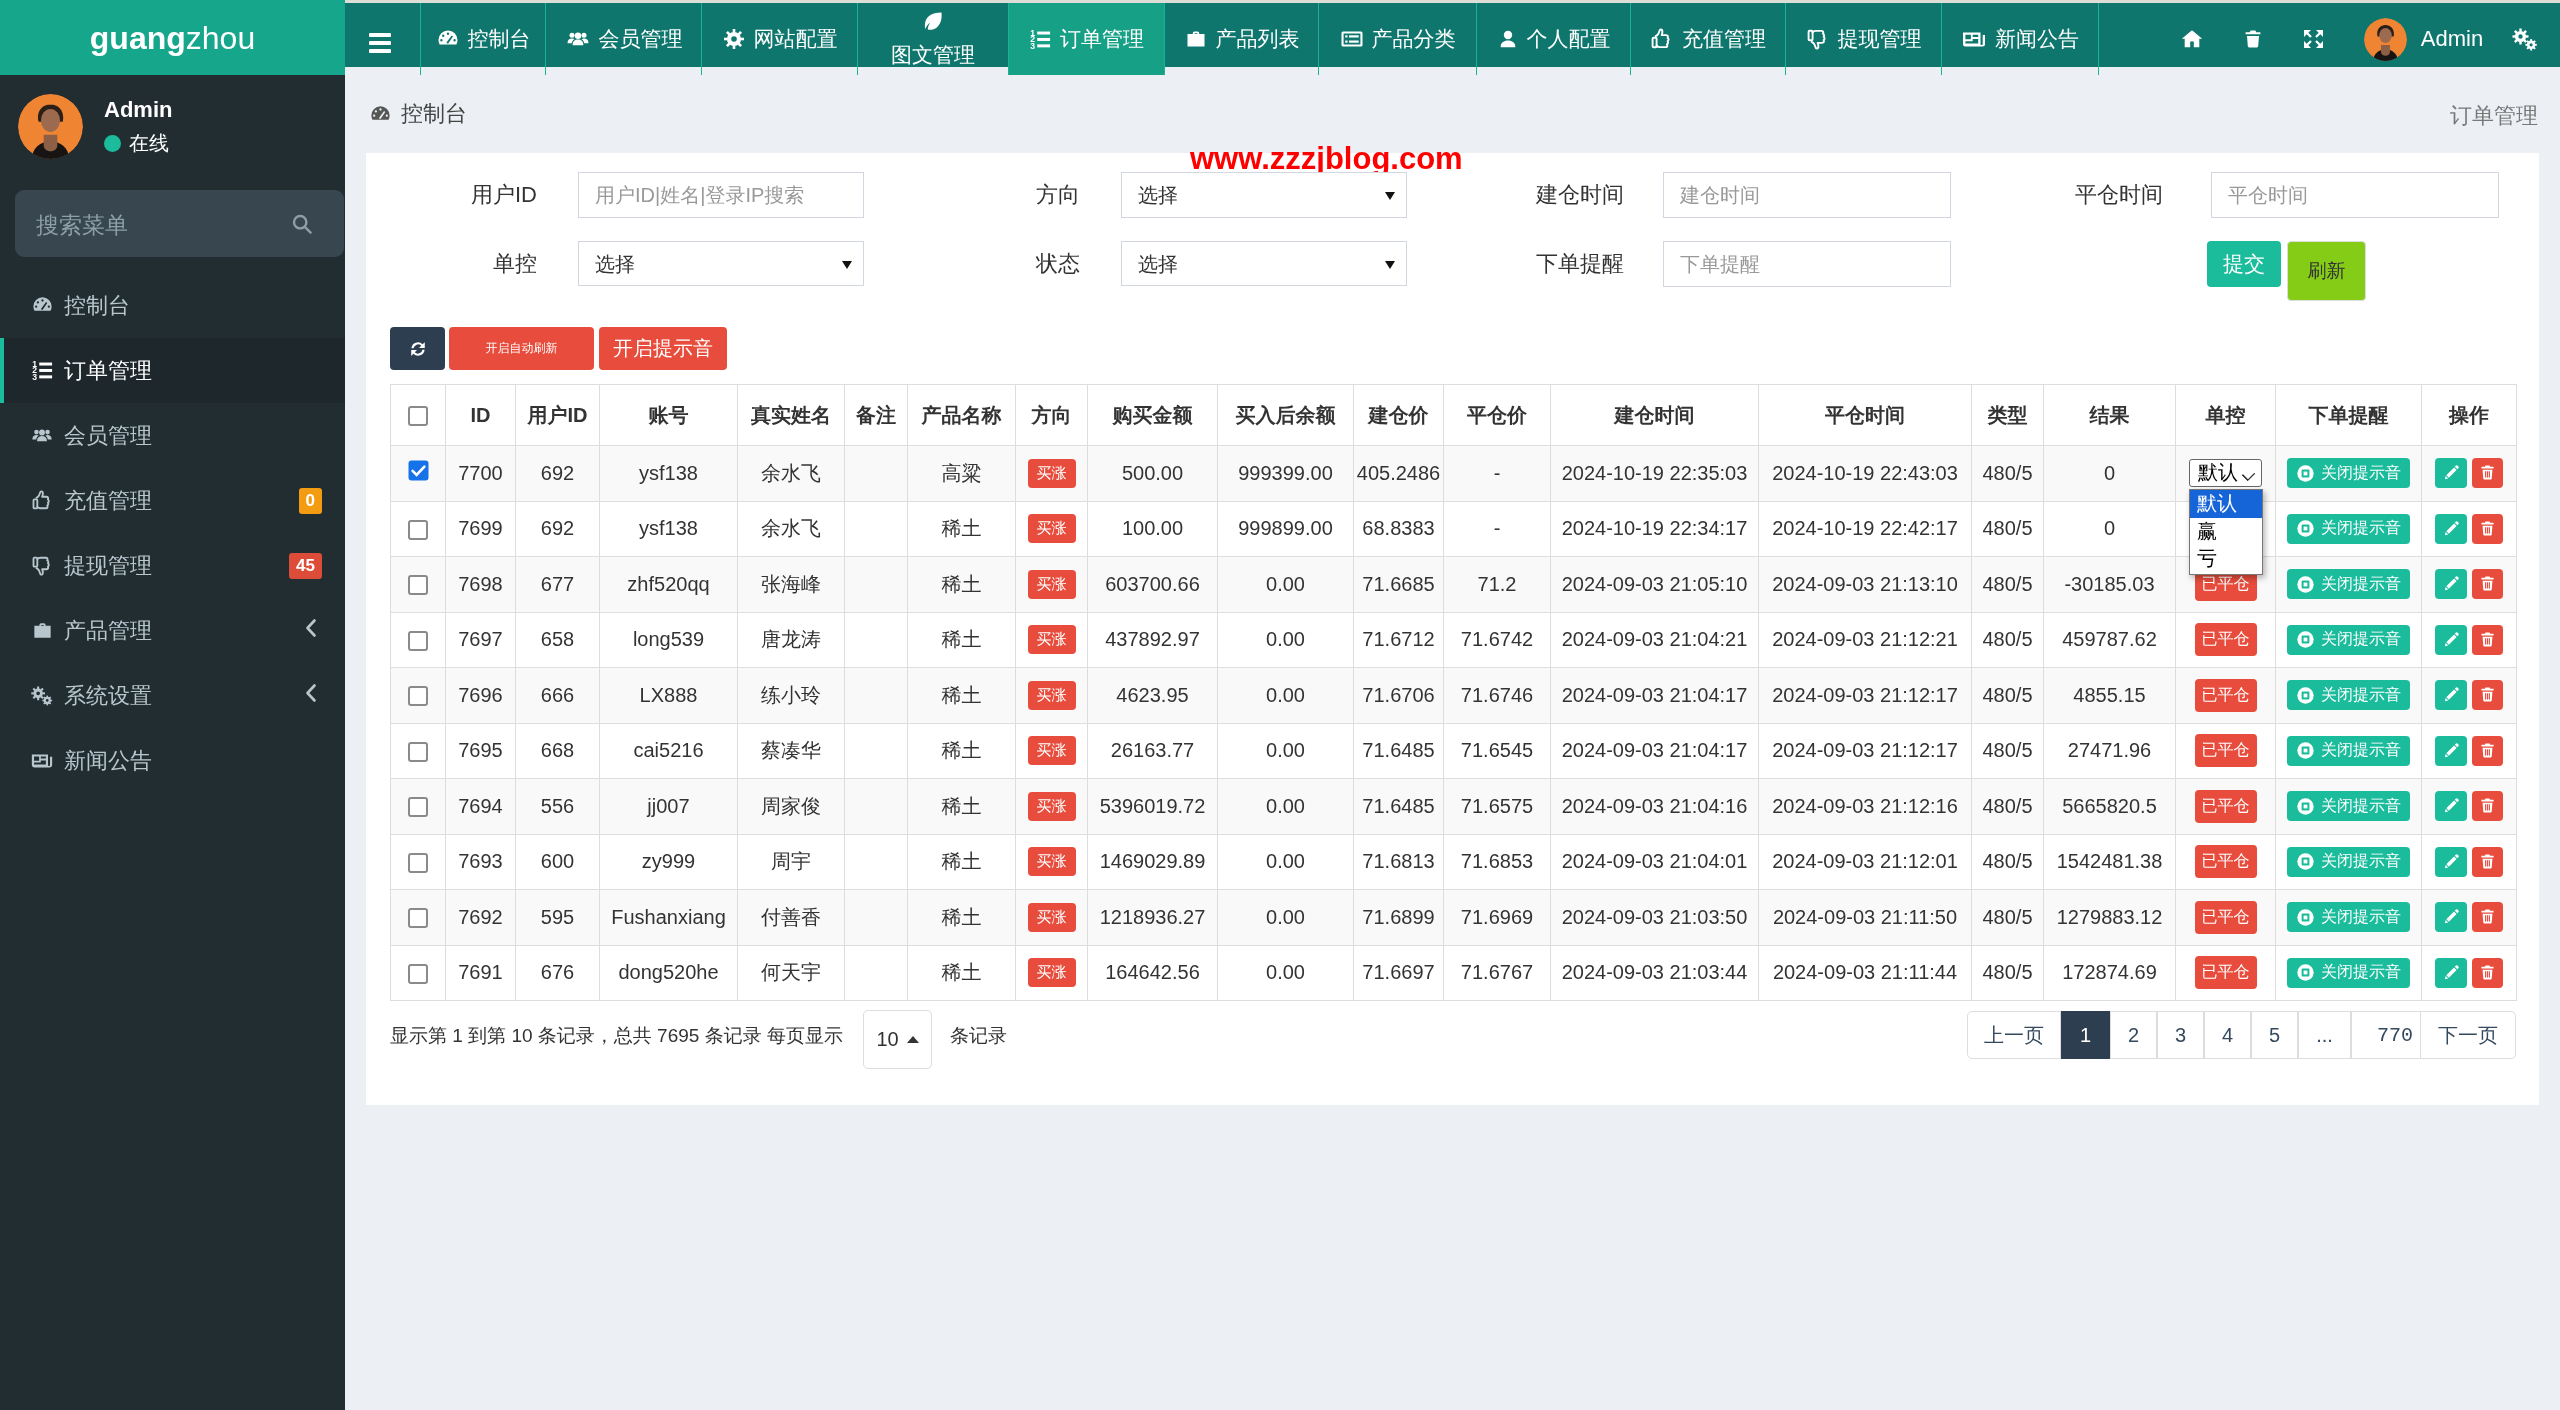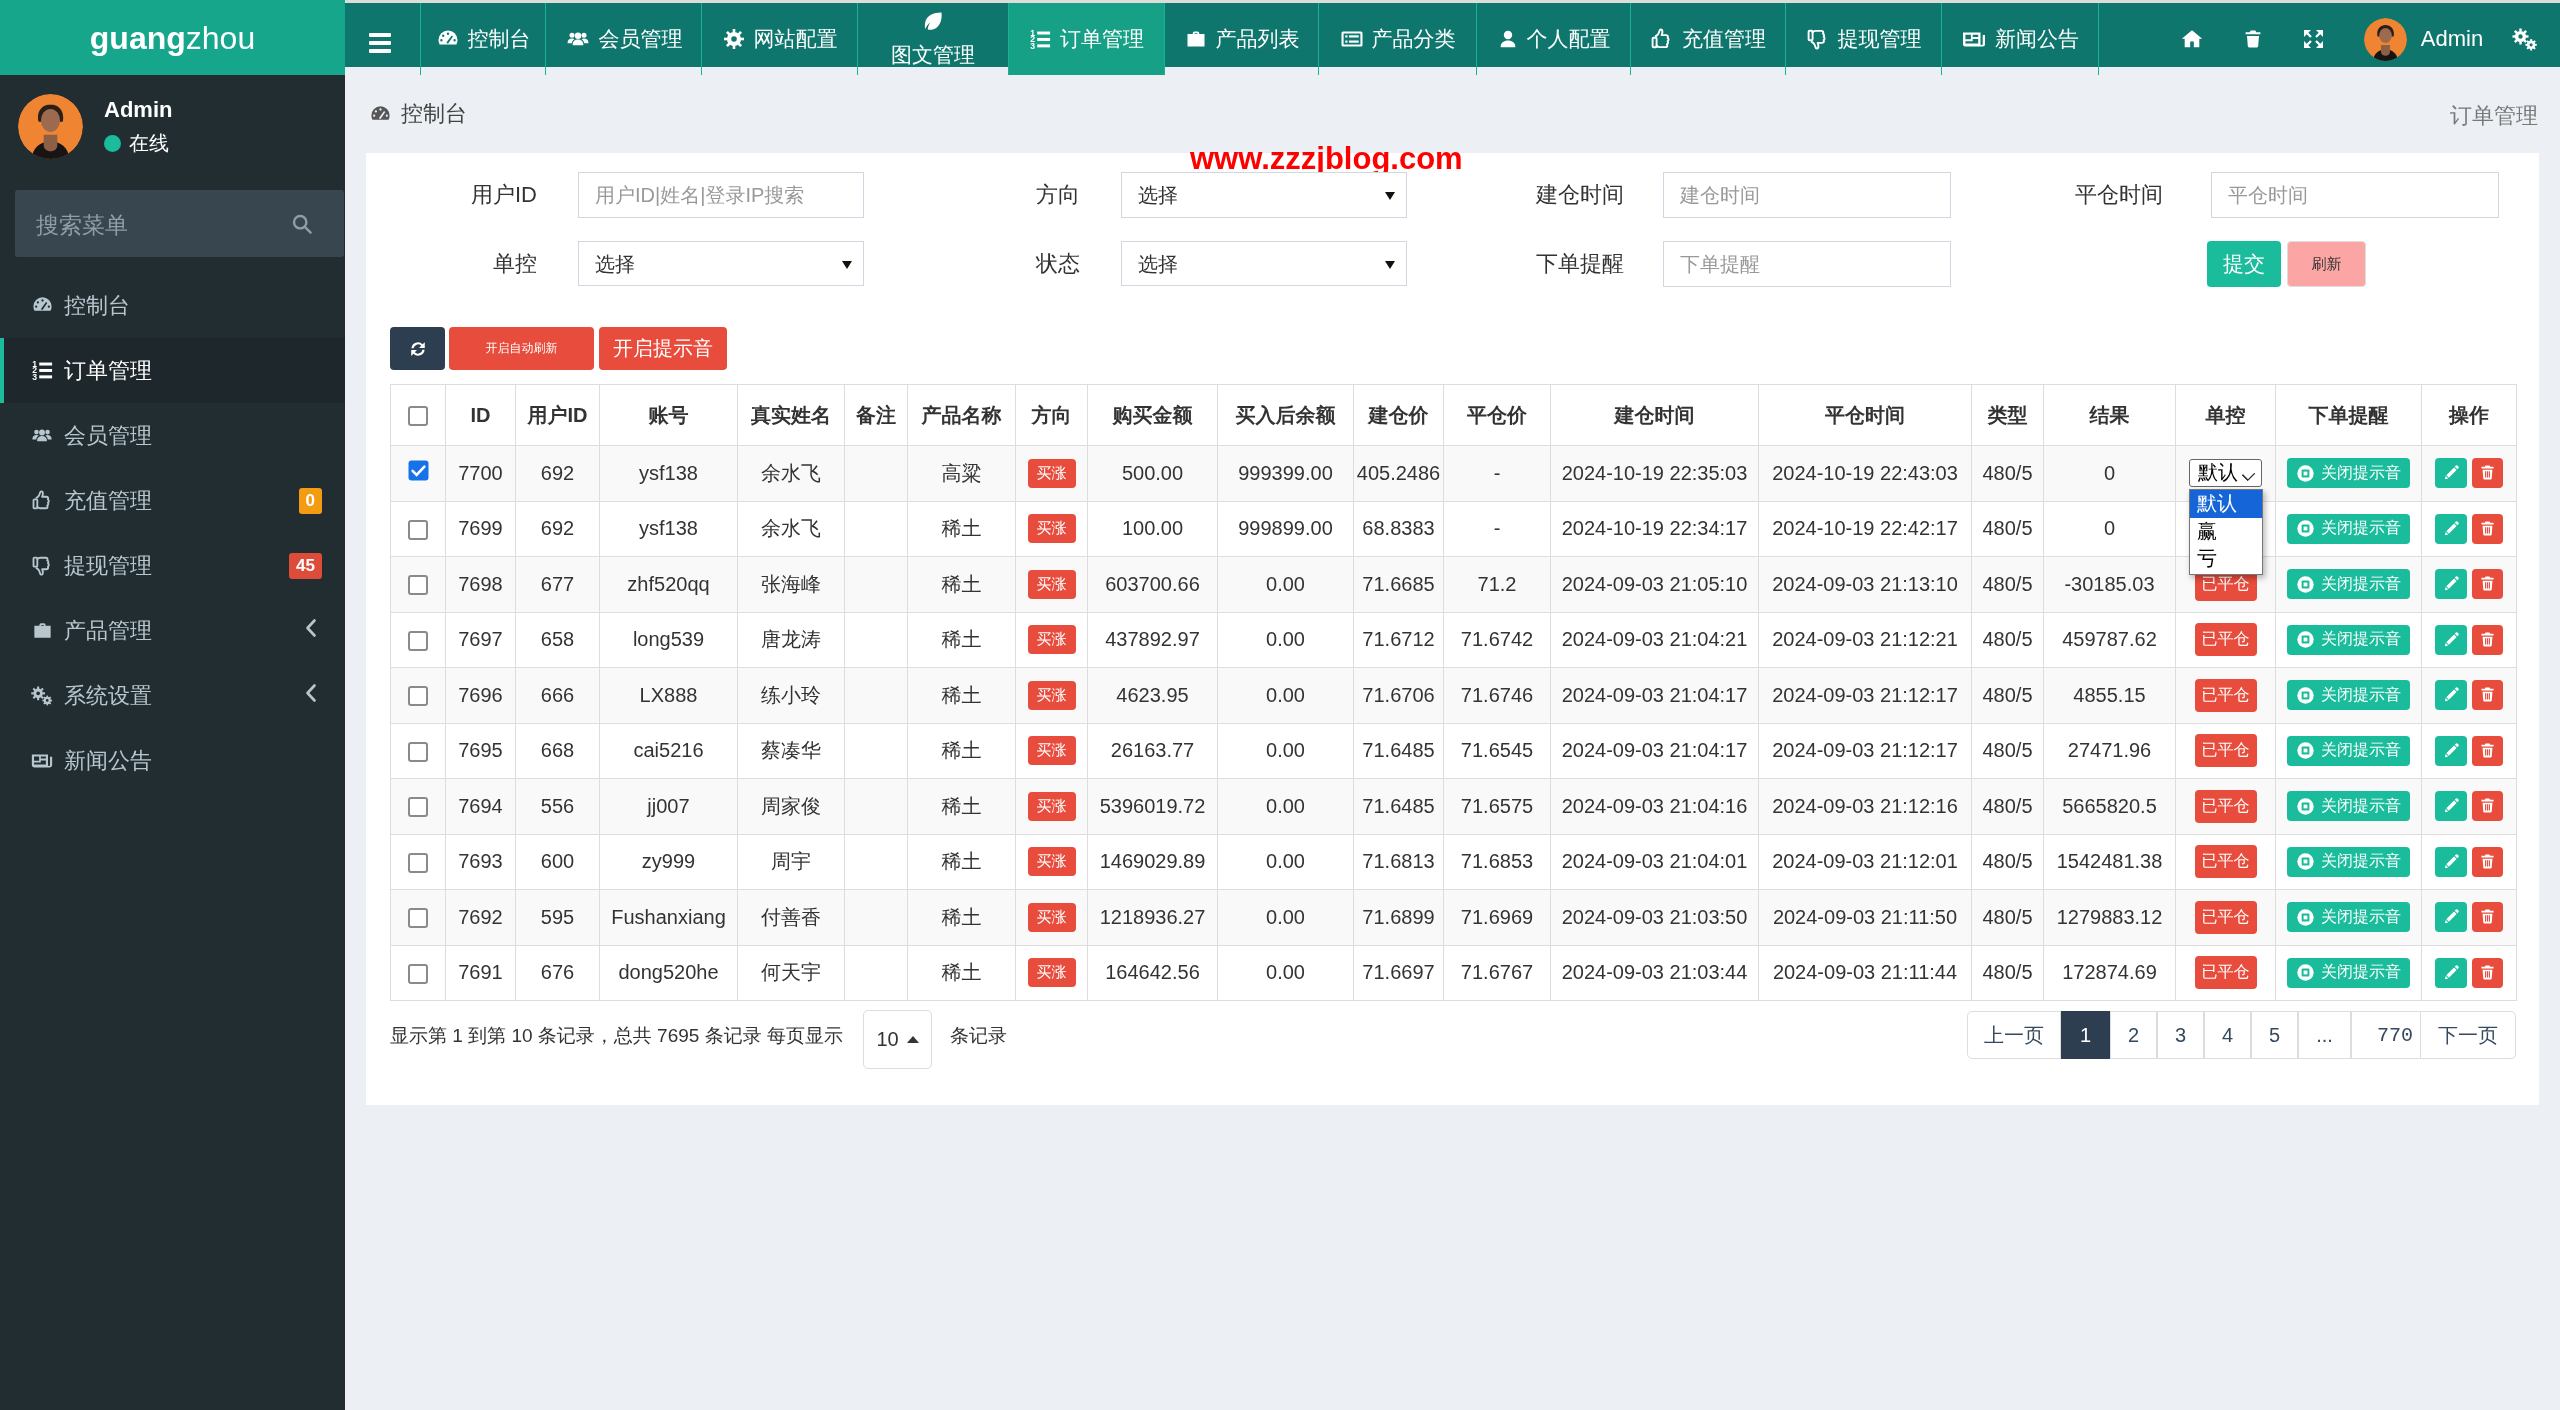--- a/index.html
+++ b/index.html
@@ -20,21 +20,21 @@
 .navitem.active { background:#16a085; }
 .navitem svg { display:block; }
 .nav-right-ic { position:absolute; top:3px; height:72px; display:flex; align-items:center; justify-content:center; }
 
 
 #sidebar { position:absolute; left:0; top:75px; width:345px; height:1335px; background:#222d32; }
 #avatar { position:absolute; left:18px; top:19px; width:65px; height:65px; border-radius:50%; overflow:hidden; }
 .uname { position:absolute; left:104px; top:22px; color:#fff; font-weight:bold; font-size:22px; }
 .ustat { position:absolute; left:104px; top:55px; color:#fff; font-size:20px; }
 .dot { display:inline-block; width:17px; height:17px; border-radius:50%; background:#1abc9c; margin-right:8px; vertical-align:-2px;}
-#sidesearch { position:absolute; left:15px; top:115px; width:329px; height:67px; background:#38474f; border-radius:3px; }
+#sidesearch { position:absolute; left:15px; top:115px; width:329px; height:67px; background:#38474f; border-radius:9px; }
 #sidesearch span { position:absolute; left:21px; top:20px; font-size:23px; color:#8e9ea7; }
 #sidesearch svg { position:absolute; right:30px; top:22px; }
 .menu { position:absolute; top:198px; left:0; width:345px; }
 .mitem { position:relative; height:65px; color:#b8c7ce; font-size:22px; display:flex; align-items:center; }
 .mitem .mic { width:24px; margin-left:30px; margin-right:10px; display:flex; justify-content:center; }
 .mitem.active { background:#1e282c; color:#fff; border-left:4px solid #1abc9c; }
 .mitem.active .mic { margin-left:26px; }
 .badge { position:absolute; right:23px; top:50%; transform:translateY(-50%); color:#fff; font-size:17px; font-weight:bold;
   border-radius:3px; padding:3px 7px; }
 .badge.orange { background:#f39c12; }
@@ -359,21 +359,21 @@
 <input class="finput" style="left: 1663px; top: 172px; width: 288px;" placeholder="建仓时间">
 <div class="flabel" style="left:2063px;top:172px;width:100px;">平仓时间</div>
 <input class="finput" style="left: 2211px; top: 172px; width: 288px;" placeholder="平仓时间">
 <div class="flabel" style="left:437px;top:241px;width:100px;">单控</div>
 <div class="fselect" style="left:578px;top:241px;width:286px;height:45px;">选择</div>
 <div class="flabel" style="left:980px;top:241px;width:100px;">状态</div>
 <div class="fselect" style="left:1121px;top:241px;width:286px;height:45px;">选择</div>
 <div class="flabel" style="left:1524px;top:241px;width:100px;">下单提醒</div>
 <input class="finput" style="left: 1663px; top: 241px; width: 288px;" placeholder="下单提醒">
 <button class="btn abs" style="left:2207px;top:241px;width:74px;height:46px;background:#1abc9c;font-size:21px;">提交</button>
-<button class="btn abs" style="left:2287px;top:241px;width:79px;height:46px;background:#fca5a5;color:#333;border:1px solid #ddd;font-size:15px;">刷新</button>
+<button class="btn abs" style="left:2287px;top:241px;width:79px;height:60px;background:#84cc16;color:#333;border:1px solid #ddd;font-size:19px;">刷新</button>
 <button class="btn abs" style="left:390px;top:327px;width:55px;height:43px;background:#2c3e50;">
   <svg width="22" height="22" viewBox="0 0 24 24" fill="#fff" style="vertical-align:middle;">
       <path d="M19.2 12.7a7.2 7.2 0 0 1-12.2 4.4L4.6 19.5v-6.3h6.3l-2.4 2.4a4.9 4.9 0 0 0 8.3-2.9h2.4z"></path>
       <path d="M4.8 11.3a7.2 7.2 0 0 1 12.2-4.4l2.4-2.4v6.3h-6.3l2.4-2.4a4.9 4.9 0 0 0-8.3 2.9H4.8z"></path>
     </svg></button>
 <button class="btn abs" style="left:449px;top:327px;width:145px;height:43px;background:#e74c3c;font-size:12px;">开启自动刷新</button>
 <button class="btn abs" style="left:599px;top:327px;width:128px;height:43px;background:#e74c3c;font-size:20px;">开启提示音</button>
 <table id="tbl">
     <colgroup>
       <col style="width:55px">

